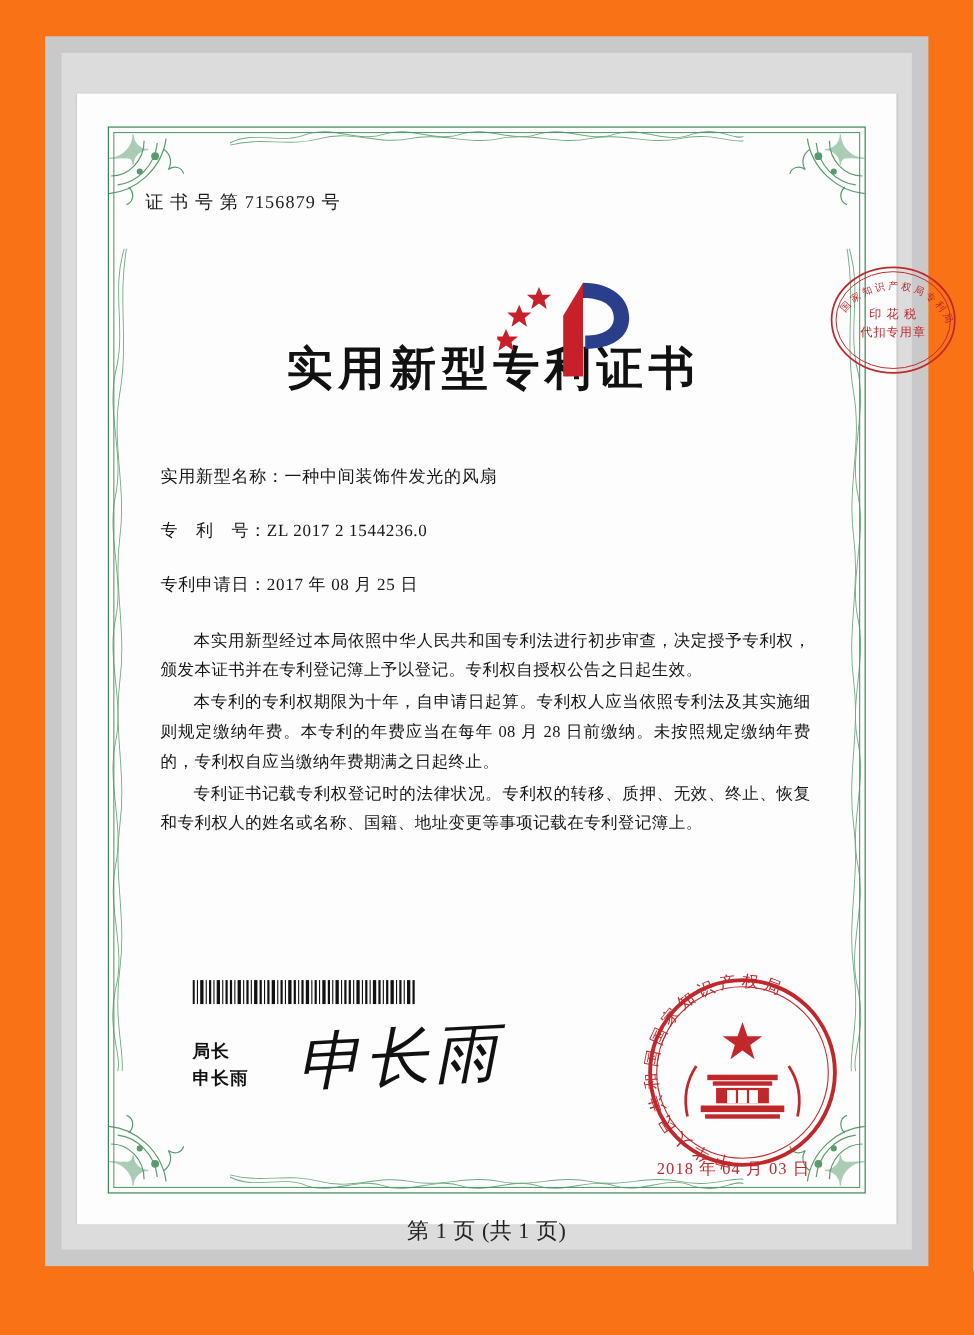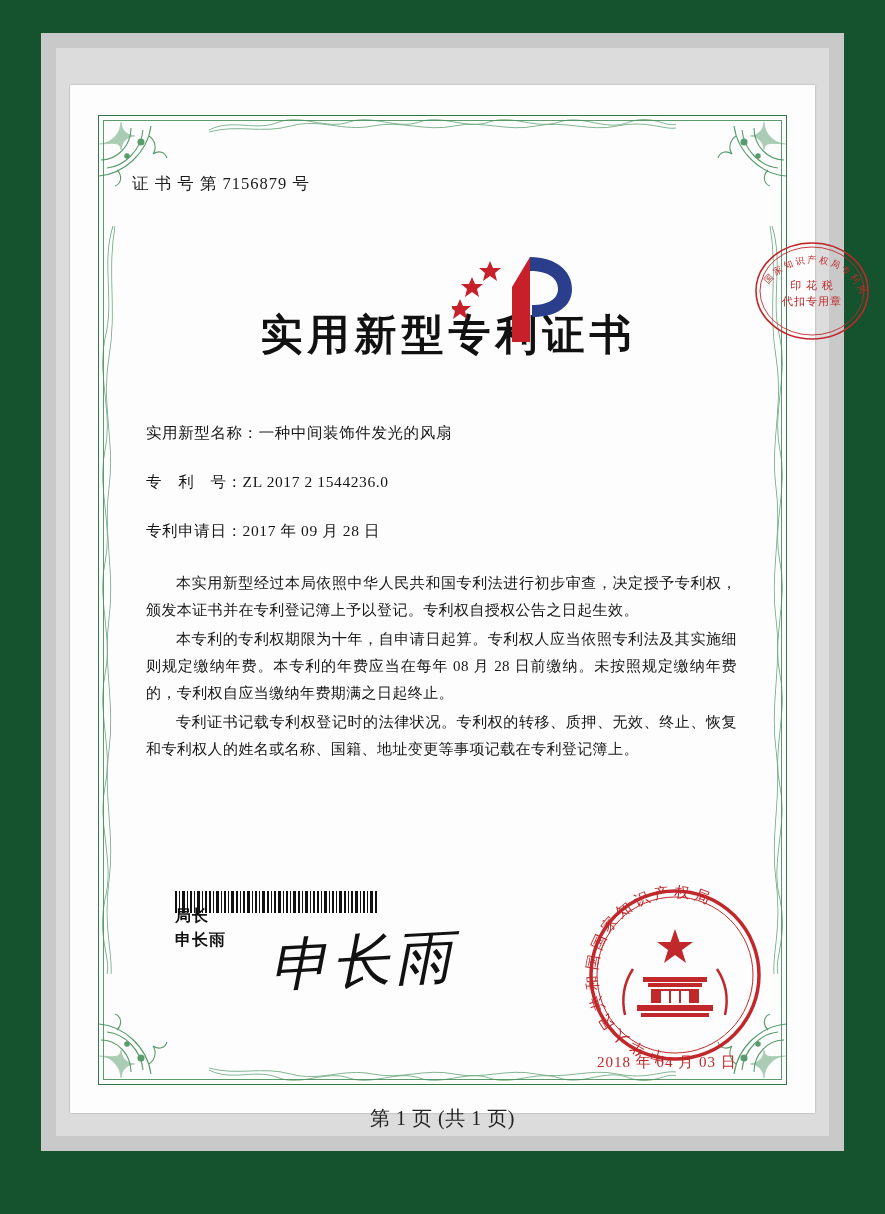--- a/index.html
+++ b/index.html
@@ -12,21 +12,21 @@
     height: 1214px;
     font-family: "Liberation Serif", serif;
     overflow: hidden;
   }
 
   
   #scan {
     position: relative;
     width: 885px;
     height: 1214px;
-    background: #14532d;
+    background: #f97316;
   }
   
   .frame-gray {
     position: absolute;
     left: 41px;
     top: 33px;
     width: 803px;
     height: 1118px;
     background: #c9c9c9;
   }
@@ -172,21 +172,21 @@
     top: 806px;
     width: 205px;
     height: 22px;
   }
   .barcode svg { width: 100%; height: 100%; display: block; }
 
   
   .sig-block {
     position: absolute;
     left: 105px;
-    top: 819px;
+    top: 860px;
     font-size: 16px;
     font-weight: bold;
     color: #111;
     line-height: 24px;
     letter-spacing: 1px;
   }
   .signature {
     position: absolute;
     left: 200px;
     top: 838px;
@@ -352,21 +352,21 @@
       <h1 class="main-title">实用新型专利证书</h1>
 
       <div class="fields">
         <div class="field-row">
           <span class="field-label">实用新型名称：</span><span class="field-value">一种中间装饰件发光的风扇</span>
         </div>
         <div class="field-row">
           <span class="field-label">专　利　号：</span><span class="field-value">ZL 2017 2 1544236.0</span>
         </div>
         <div class="field-row">
-          <span class="field-label">专利申请日：</span><span class="field-value">2017 年 09 月 28 日</span>
+          <span class="field-label">专利申请日：</span><span class="field-value">2017 年 08 月 25 日</span>
         </div>
       </div>
 
       <div class="paragraphs">
         <p class="para">本实用新型经过本局依照中华人民共和国专利法进行初步审查，决定授予专利权，颁发本证书并在专利登记簿上予以登记。专利权自授权公告之日起生效。</p>
         <p class="para">本专利的专利权期限为十年，自申请日起算。专利权人应当依照专利法及其实施细则规定缴纳年费。本专利的年费应当在每年 08 月 28 日前缴纳。未按照规定缴纳年费的，专利权自应当缴纳年费期满之日起终止。</p>
         <p class="para">专利证书记载专利权登记时的法律状况。专利权的转移、质押、无效、终止、恢复和专利权人的姓名或名称、国籍、地址变更等事项记载在专利登记簿上。</p>
       </div>
     </div>
 

